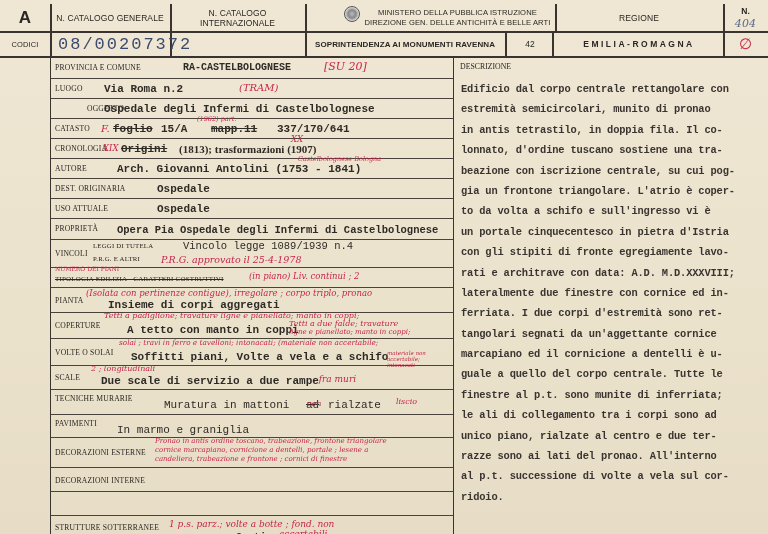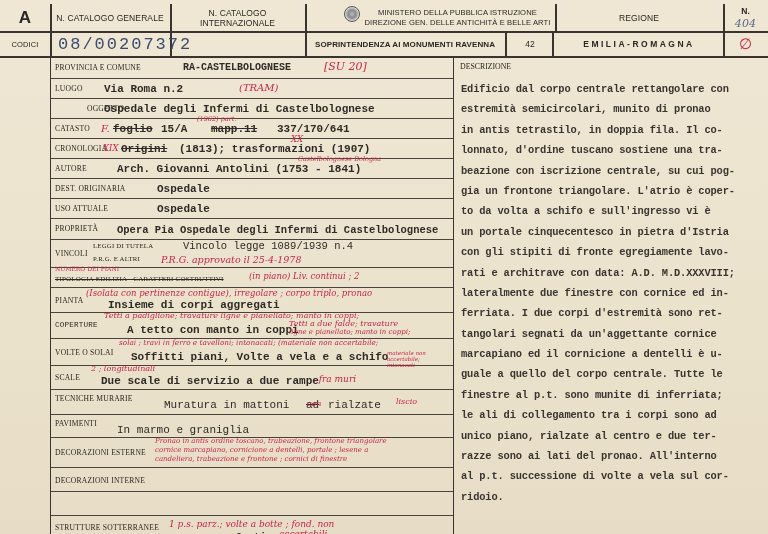--- a/index.html
+++ b/index.html
@@ -106,21 +106,21 @@
       <span class="val" style="left:110px;top:5px;">15/A</span>
       <span class="val strike" style="left:160px;top:5px;">mapp.11</span>
       <span class="val" style="left:226px;top:5px;">337/170/641</span>
       <span class="hand" style="left:146px;top:-3px;font-size:6.5px;">(1962) part.</span>
     </div>
 
     <div class="row" style="top:81px;height:20px;">
       <span class="lbl" style="top:6px;">CRONOLOGIA</span>
       <span class="hand" style="left:52px;top:5px;">XIX</span>
       <span class="val strike" style="left:70px;top:5px;">Origini</span>
-      <span class="val" style="left:128px;top:5px;">(1813); trasformazioni (1907)</span>
+      <span class="val" style="left:128px;top:5px;font-family:Liberation Serif, serif;">(1813); trasformazioni (1907)</span>
       <span class="hand" style="left:240px;top:-4px;">XX</span>
     </div>
 
     <div class="row" style="top:101px;height:20px;">
       <span class="lbl" style="top:6px;">AUTORE</span>
       <span class="val" style="left:66px;top:5px;">Arch. Giovanni Antolini (1753 - 1841)</span>
       <span class="hand" style="left:247px;top:-3px;font-size:6.5px;">Castelbolognese  Bologna</span>
     </div>
 
     <div class="row" style="top:121px;height:20px;">
@@ -152,21 +152,21 @@
       <span class="hand" style="left:198px;top:4px;">(in piano) Liv. continui ; 2</span>
     </div>
 
     <div class="row" style="top:230px;height:25px;">
       <span class="lbl" style="top:9px;">PIANTA</span>
       <span class="hand" style="left:35px;top:1px;">(Isolata con pertinenze contigue), irregolare ; corpo triplo, pronao</span>
       <span class="val" style="left:57px;top:12px;">Insieme di corpi aggregati</span>
     </div>
 
     <div class="row" style="top:255px;height:26px;">
-      <span class="lbl" style="top:9px;font-family:Liberation Mono, monospace;">COPERTURE</span>
+      <span class="lbl" style="top:9px;">COPERTURE</span>
       <span class="hand" style="left:53px;top:-1px;font-size:8px;">Tetti a padiglione; travature ligne e pianellato; manto in coppi;</span>
       <span class="val" style="left:76px;top:12px;">A tetto con manto in coppi</span>
       <span class="hand" style="left:238px;top:7px;font-size:8px;">Tetti a due falde; travature</span>
       <span class="hand" style="left:238px;top:16px;font-size:7px;">ligne e pianellato; manto in coppi;</span>
     </div>
 
     <div class="row" style="top:281px;height:27px;">
       <span class="lbl" style="top:10px;">VOLTE o SOLAI</span>
       <span class="hand" style="left:68px;top:0px;font-size:7.3px;">solai ; travi in ferro e tavelloni; intonacati; (materiale non accertabile;</span>
       <span class="val" style="left:80px;top:13px;">Soffitti piani, Volte a vela e a schifo</span>

